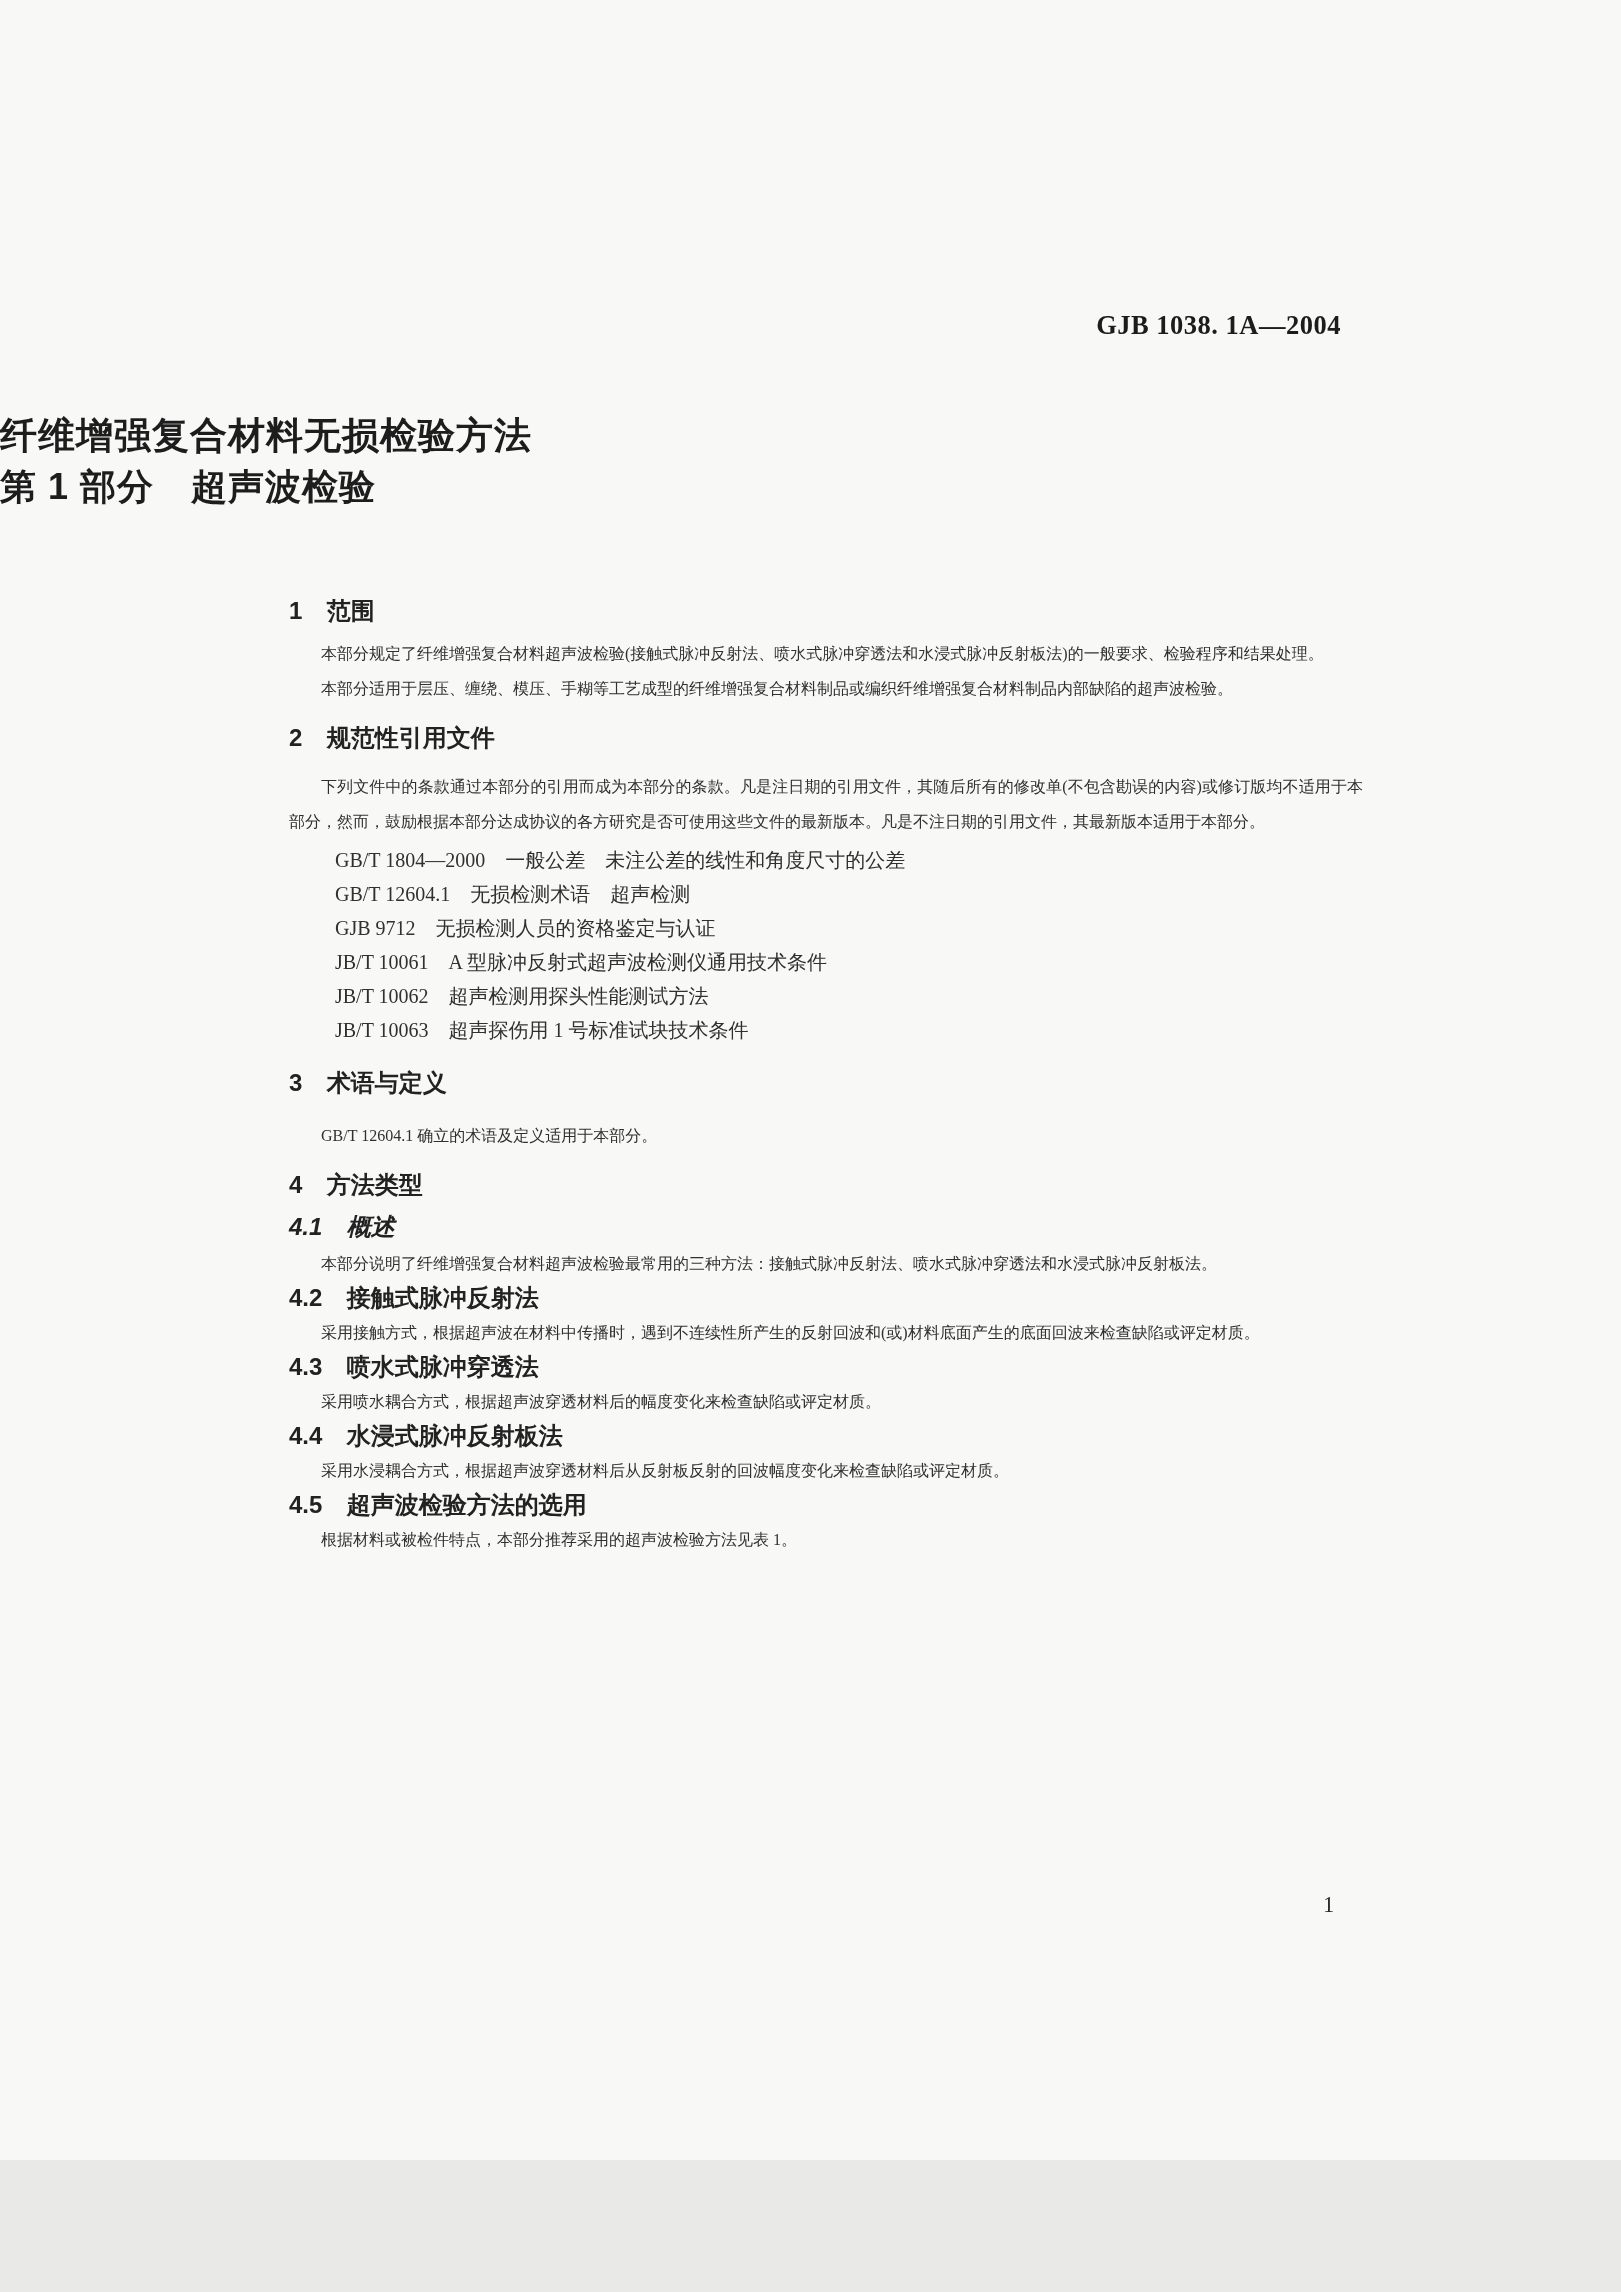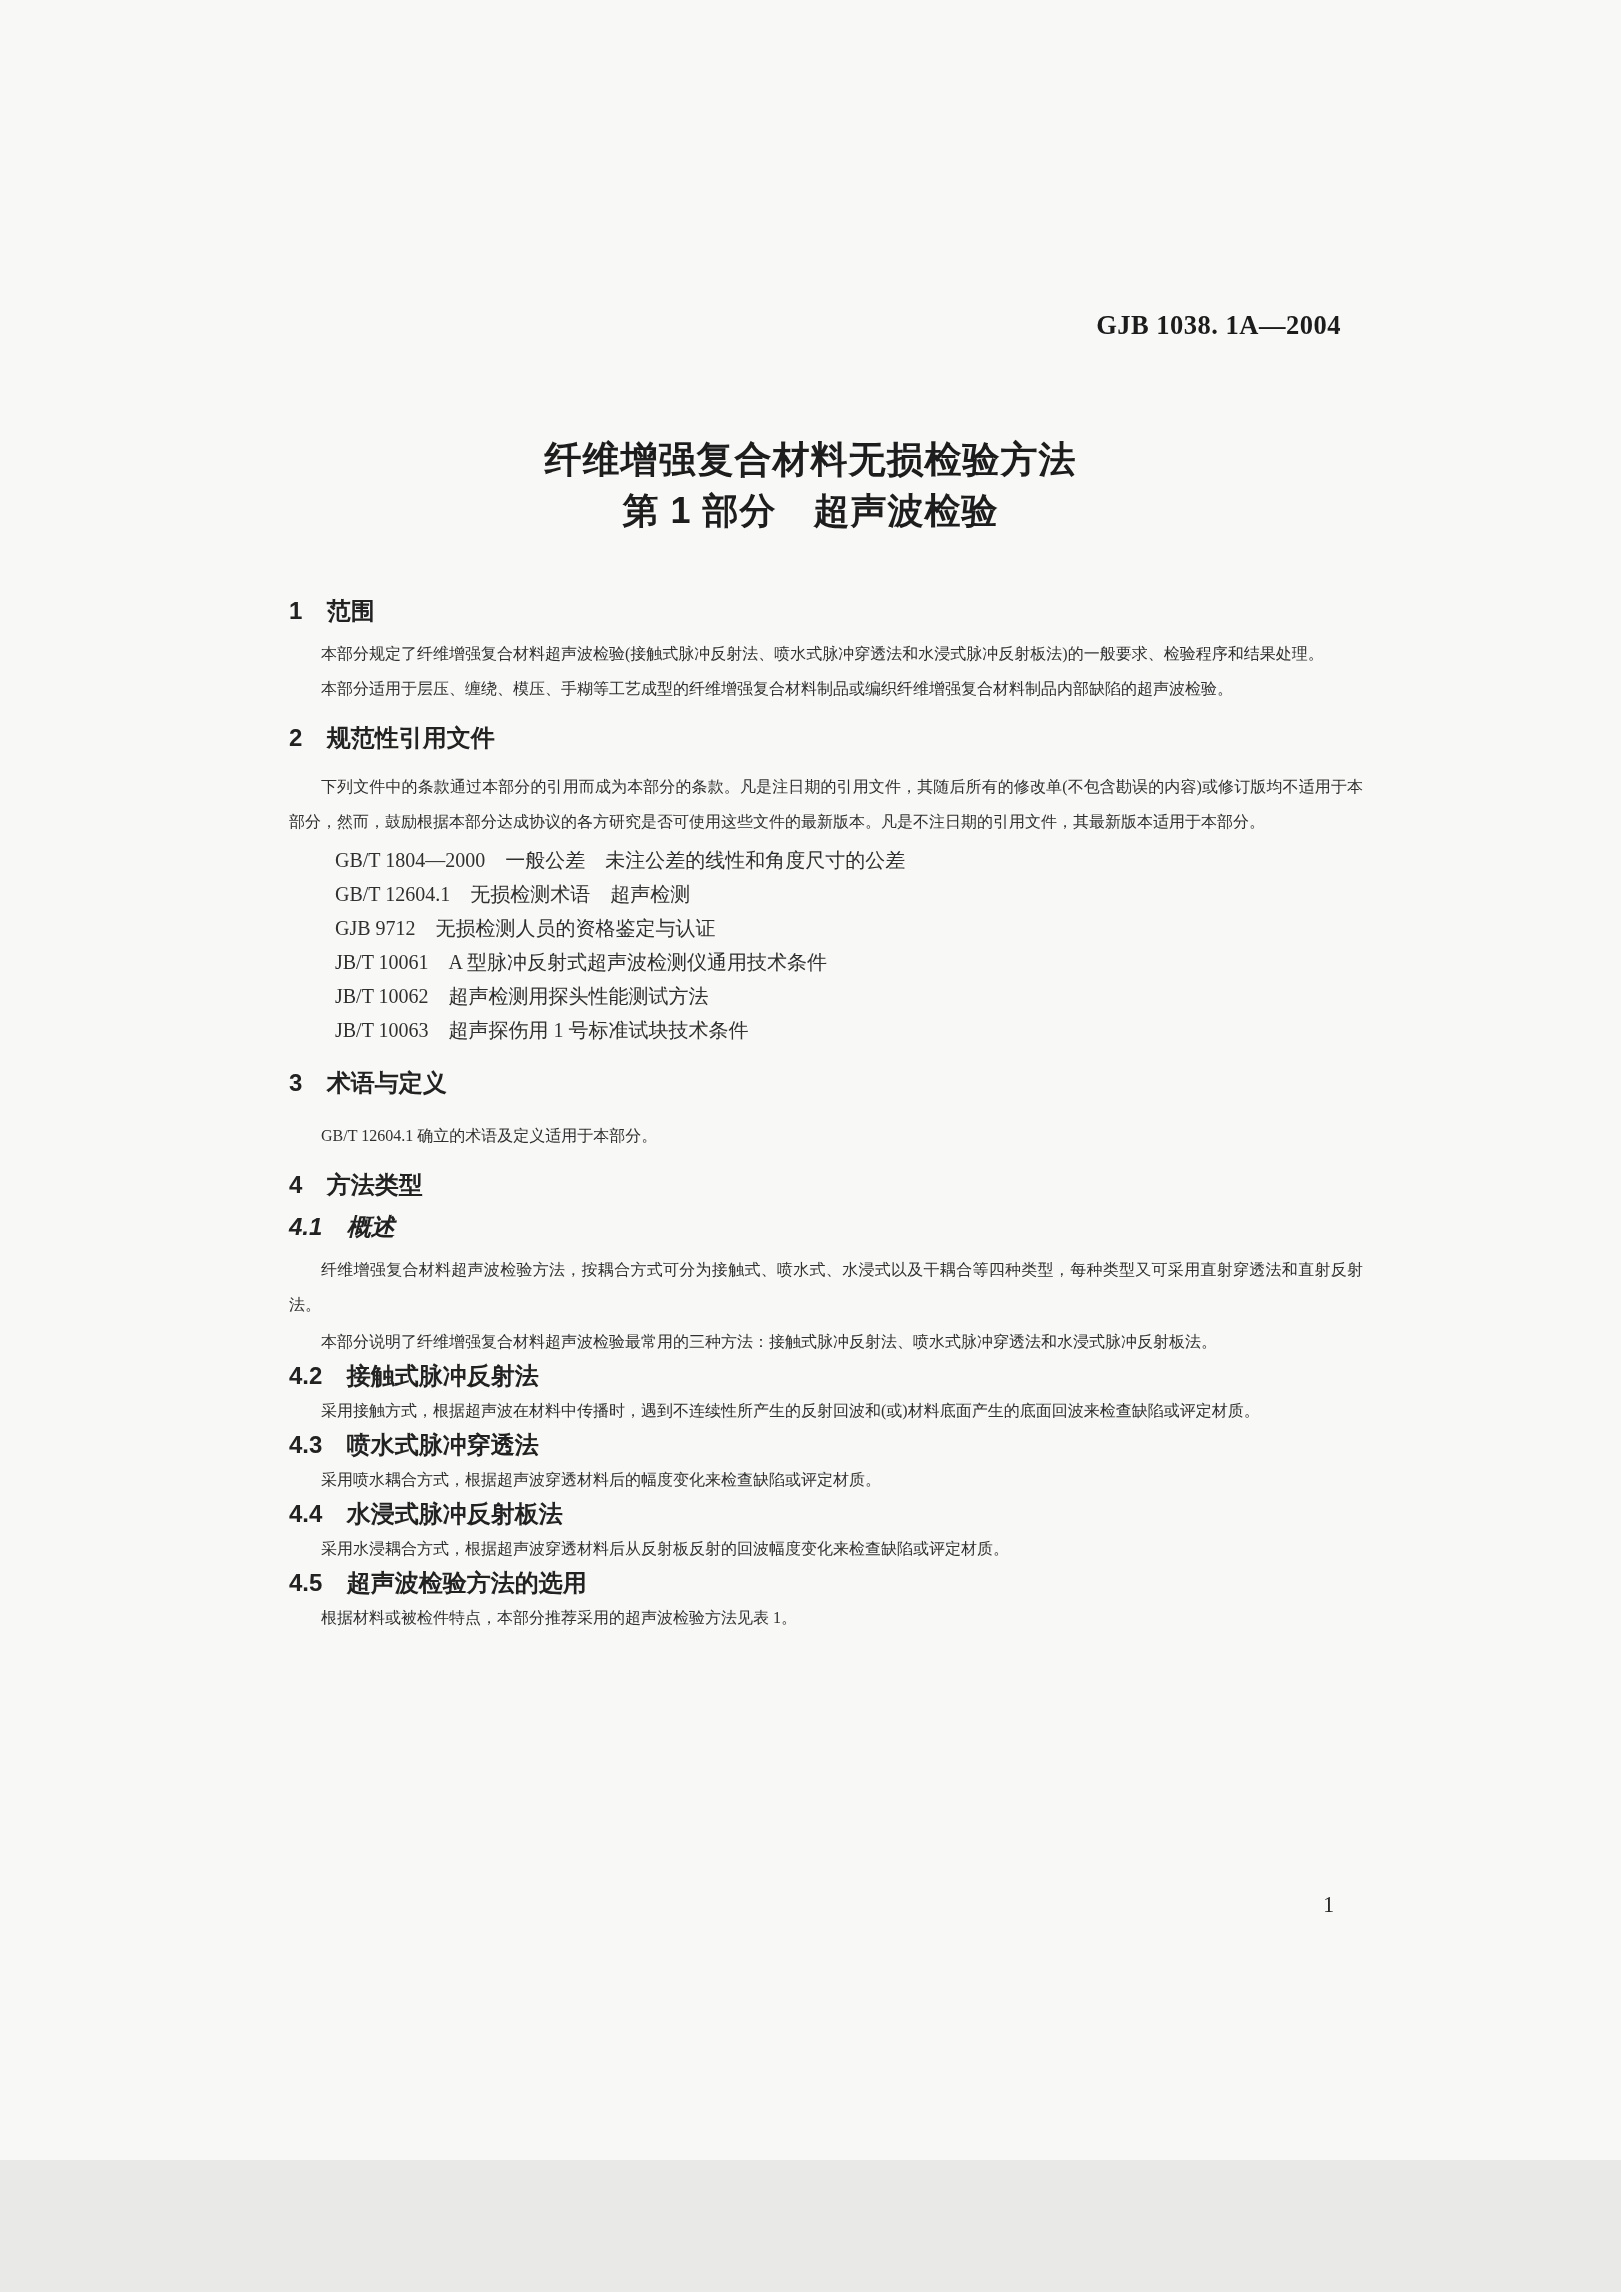--- a/index.html
+++ b/index.html
@@ -21,24 +21,23 @@
     top: 310px;
     right: 280px;
     font-family: "Liberation Serif", serif;
     font-weight: 700;
     font-size: 26.5px;
     letter-spacing: 0.5px;
     color: #1c1c1c;
   }
   .titles {
     position: absolute;
-    top: 434px;
+    top: 410px;
     left: 0;
     width: 100%;
-    text-align: center;
     font-family: "Liberation Sans", sans-serif;
     font-weight: 700;
     color: #1d1d1d;
   }
   .title-line1 {
     font-size: 37px;
     line-height: 51px;
     letter-spacing: 1px;
   }
   .title-line2 {
@@ -140,21 +139,20 @@
 
     <div class="h-sec mt-h4">
       <span class="sec-num">4</span>
       <span class="sec-title">方法类型</span>
     </div>
 
     <div class="h-sec mt-h41">
       <span class="sec-num">4.1</span>
       <span class="sec-title">概述</span>
     </div>
-    <p class="para mt-p5">纤维增强复合材料超声波检验方法，按耦合方式可分为接触式、喷水式、水浸式以及干耦合等四种类型，每种类型又可采用直射穿透法和直射反射法。</p>
     <p class="para mt-p6">本部分说明了纤维增强复合材料超声波检验最常用的三种方法：接触式脉冲反射法、喷水式脉冲穿透法和水浸式脉冲反射板法。</p>
 
     <div class="h-sec">
       <span class="sec-num">4.2</span>
       <span class="sec-title">接触式脉冲反射法</span>
     </div>
     <p class="para">采用接触方式，根据超声波在材料中传播时，遇到不连续性所产生的反射回波和(或)材料底面产生的底面回波来检查缺陷或评定材质。</p>
 
     <div class="h-sec">
       <span class="sec-num">4.3</span>

